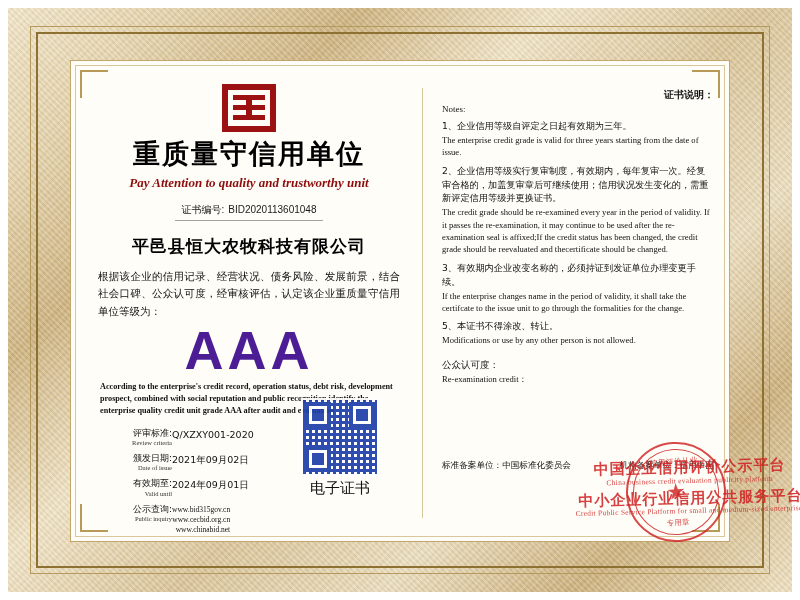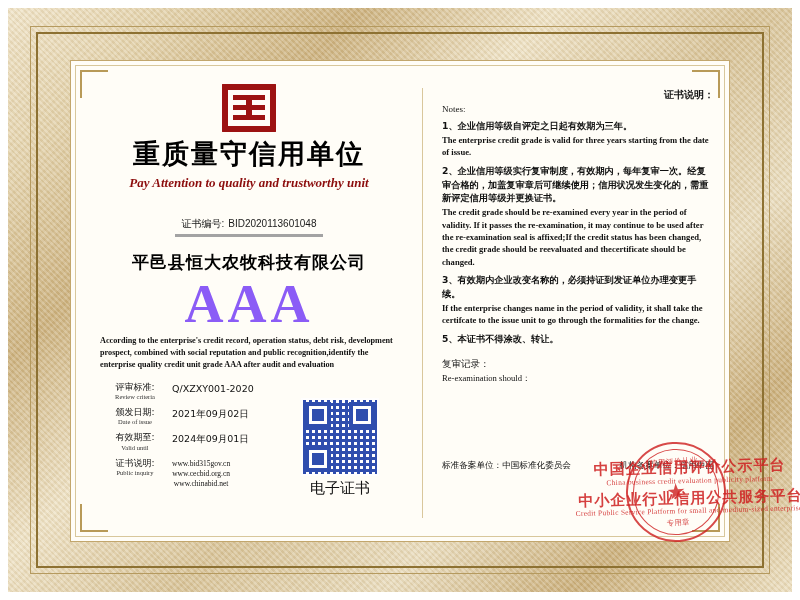--- a/index.html
+++ b/index.html
@@ -118,26 +118,26 @@
   }
   .title-en {
     margin-top: 3px;
     font-family: "Liberation Serif", serif;
     font-size: 13px;
     font-weight: bold;
     font-style: italic;
     color: #8c0d0d;
   }
   .cert-no {
-    margin-top: 24px;
+    margin-top: 10px;
     display: inline-block;
     font-size: 10px;
     color: #1a1a1a;
     padding: 2px 6px 3px 6px;
-    border-bottom: 3px solid #a3a3a3;
+    border-bottom: 1px solid #a3a3a3;
   }
   .cert-no .lbl { margin-right: 4px; }
 
   .company {
     margin-top: 14px;
     font-family: "DejaVu Sans", "Liberation Sans", sans-serif;
     font-size: 17px;
     font-weight: bold;
     color: #000;
     letter-spacing: 1px;
@@ -148,42 +148,42 @@
     font-family: "DejaVu Sans", "Liberation Sans", sans-serif;
     font-size: 10.5px;
     line-height: 1.65;
     color: #111;
     text-align: justify;
     text-align-last: left;
   }
 
   .grade {
     margin-top: 2px;
-    font-family: Liberation Serif, serif;
+    font-family: Liberation Sans, sans-serif;
     font-size: 54px;
     font-weight: bold;
-    color: #8b5cf6;
+    color: #4c1d95;
     letter-spacing: 4px;
     line-height: 1.05;
   }
 
   .desc-en {
     margin: 2px 16px 0 16px;
     font-family: "Liberation Serif", serif;
     font-size: 8.2px;
     font-weight: bold;
     line-height: 1.5;
     color: #111;
     text-align: left;
   }
 
   
   .meta {
     margin: 10px 0 0 14px;
-    text-align: center;
+    text-align: right;
     width: 250px;
   }
   .meta-row {
     display: flex;
     align-items: flex-start;
     margin-bottom: 6px;
   }
   .meta-label {
     width: 74px;
     flex: 0 0 74px;
@@ -270,21 +270,20 @@
     text-align: right;
   }
   .notes-title-en {
     font-family: "Liberation Serif", serif;
     font-size: 9px;
     color: #111;
     margin-top: 2px;
   }
   .note {
     margin-top: 5px;
-    font-weight: bold;
   }
   .note .cn {
     font-family: "DejaVu Sans", "Liberation Sans", sans-serif;
     font-size: 9.2px;
     line-height: 1.5;
     color: #111;
   }
   .note .en {
     font-family: "Liberation Serif", serif;
     font-size: 8.6px;
@@ -425,20 +424,21 @@
 
       <div class="title-cn">重质量守信用单位</div>
       <div class="title-en">Pay Attention to quality and trustworthy unit</div>
 
       <div class="cert-no">
         <span class="lbl">证书编号:</span><span>BID2020113601048</span>
       </div>
 
       <div class="company">平邑县恒大农牧科技有限公司</div>
 
+      <div class="desc-cn">根据该企业的信用记录、经营状况、债务风险、发展前景，结合社会口碑、公众认可度，经审核评估，认定该企业重质量守信用单位等级为：</div>
 
       <div class="grade">AAA</div>
 
       <div class="desc-en">According to the enterprise's credit record, operation status, debt risk, development prospect, combined with social reputation and public recognition,identify the enterprise quality credit unit grade AAA after audit and evaluation</div>
 
       <div class="meta">
         <div class="meta-row">
           <div class="meta-label">
             <span>评审标准:</span>
             <span class="en">Review criteria</span>
@@ -457,21 +457,21 @@
         <div class="meta-row">
           <div class="meta-label">
             <span>有效期至:</span>
             <span class="en">Valid until</span>
           </div>
           <div class="meta-value">2024年09月01日</div>
         </div>
 
         <div class="meta-row">
           <div class="meta-label">
-            <span>证书说明:</span>
+            <span>公示查询:</span>
             <span class="en">Public inquiry</span>
           </div>
           <div class="meta-value">
             <span class="url">www.bid315gov.cn</span>
             <span class="url">www.cecbid.org.cn</span>
             <span class="url">www.chinabid.net</span>
           </div>
         </div>
       </div>
 
@@ -498,25 +498,26 @@
       <div class="note">
         <div class="cn">2、企业信用等级实行复审制度，有效期内，每年复审一次。经复审合格的，加盖复审章后可继续使用；信用状况发生变化的，需重新评定信用等级并更换证书。</div>
         <div class="en">The credit grade should be re-examined every year in the period of validity. If it passes the re-examination, it may continue to be used after the re-examination seal is affixed;If the credit status has been changed, the credit grade should be reevaluated and thecertificate should be changed.</div>
       </div>
       <div class="note">
         <div class="cn">3、有效期内企业改变名称的，必须持证到发证单位办理变更手续。</div>
         <div class="en">If the enterprise changes name in the period of validity, it shall take the certifcate to the issue unit to go through the formalities for the change.</div>
       </div>
       <div class="note">
         <div class="cn">5、本证书不得涂改、转让。</div>
+        <div class="en">Modifications or use by any other person is not allowed.</div>
       </div>
 
       <div class="reexam">
-        <div class="cn">复审记录：</div>
-        <div class="en">Re-examination should：</div>
+        <div class="cn">公众认可度：</div>
+        <div class="en">Re-examination credit：</div>
       </div>
 
       <div class="filing-row">
         <div>
           <span>标准备案单位：</span><span>中国标准化委员会</span>
         </div>
         <div>
           <span>机构备案单位：</span><span>信用中国</span>
         </div>
       </div>

